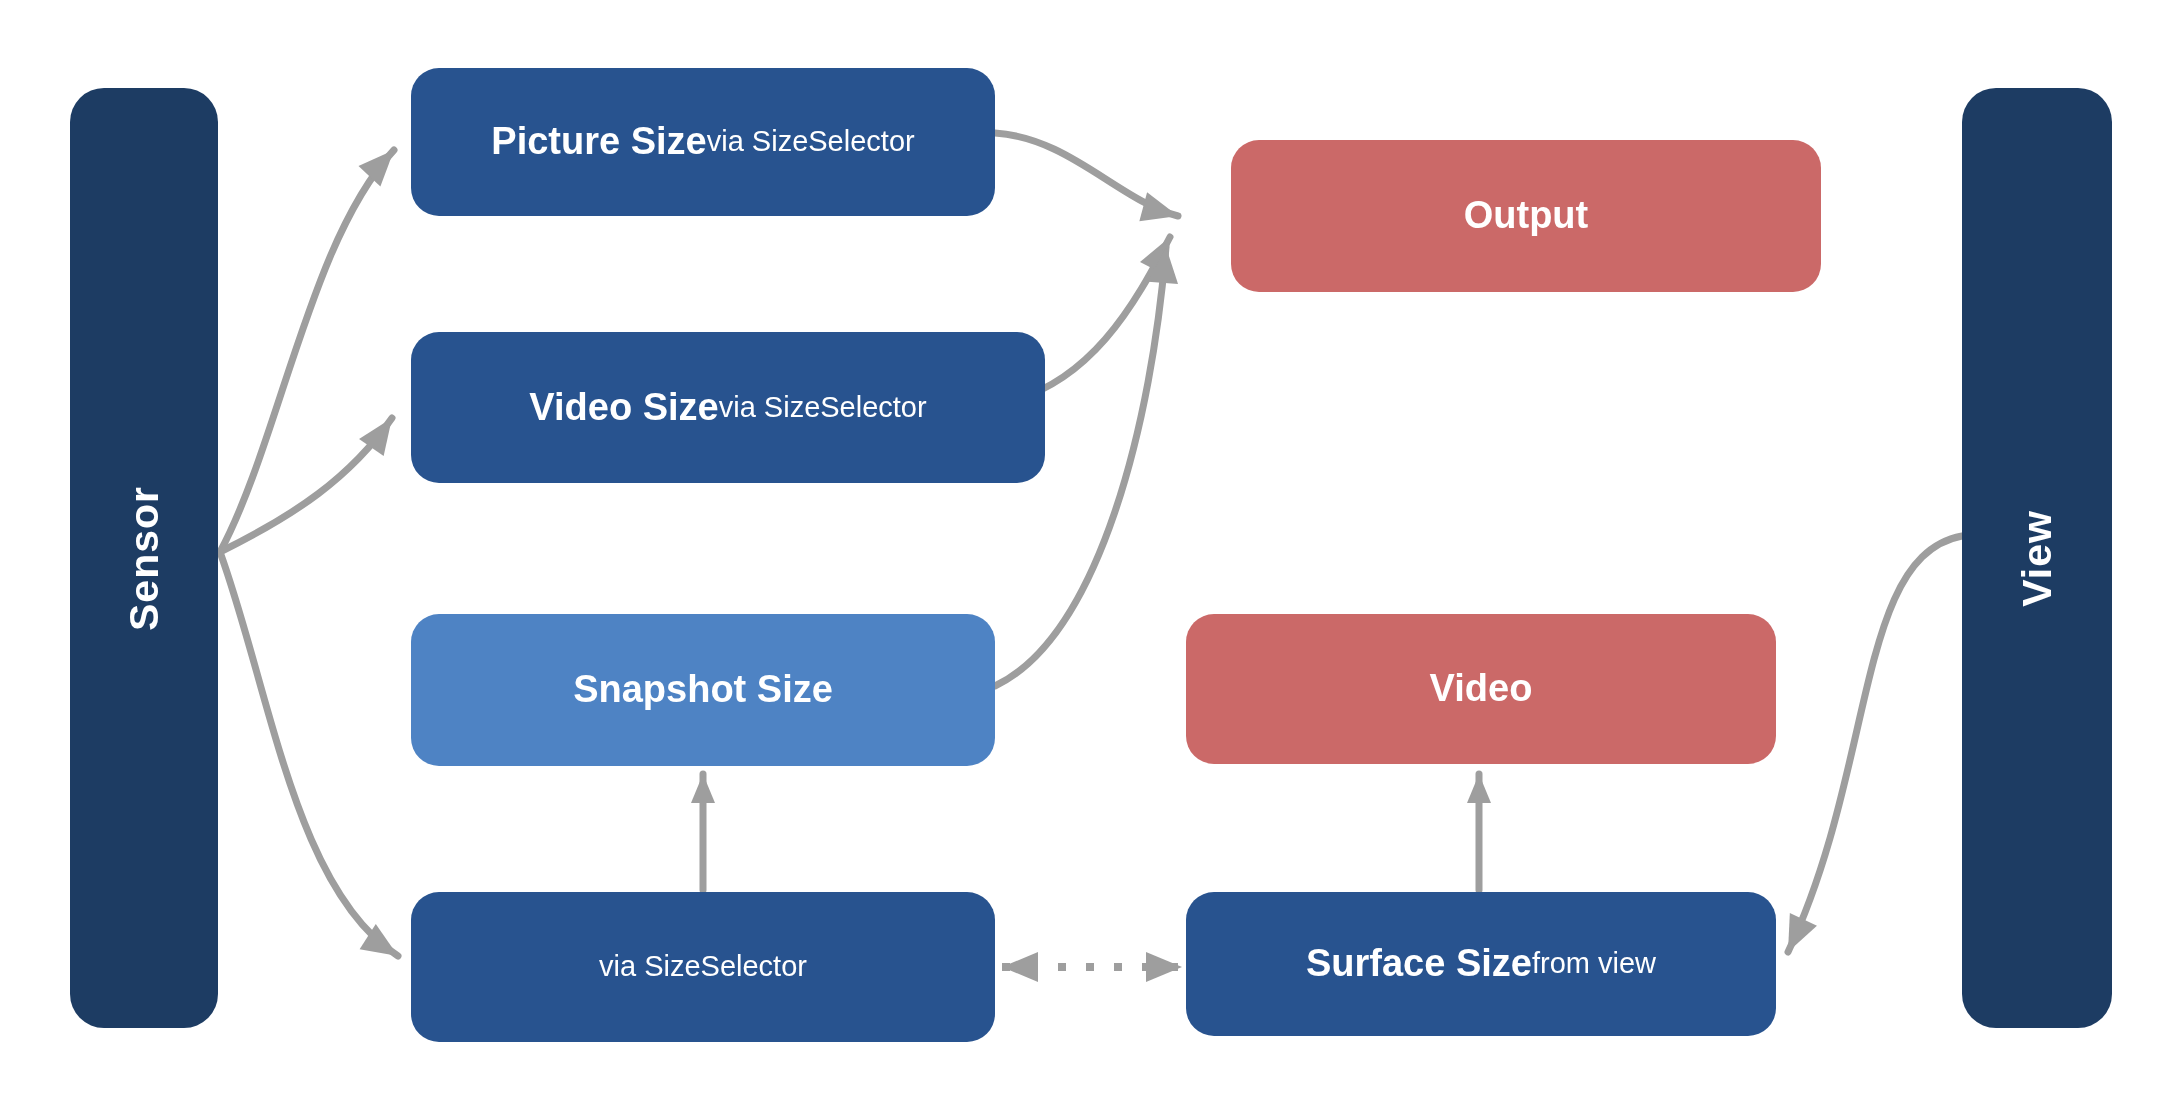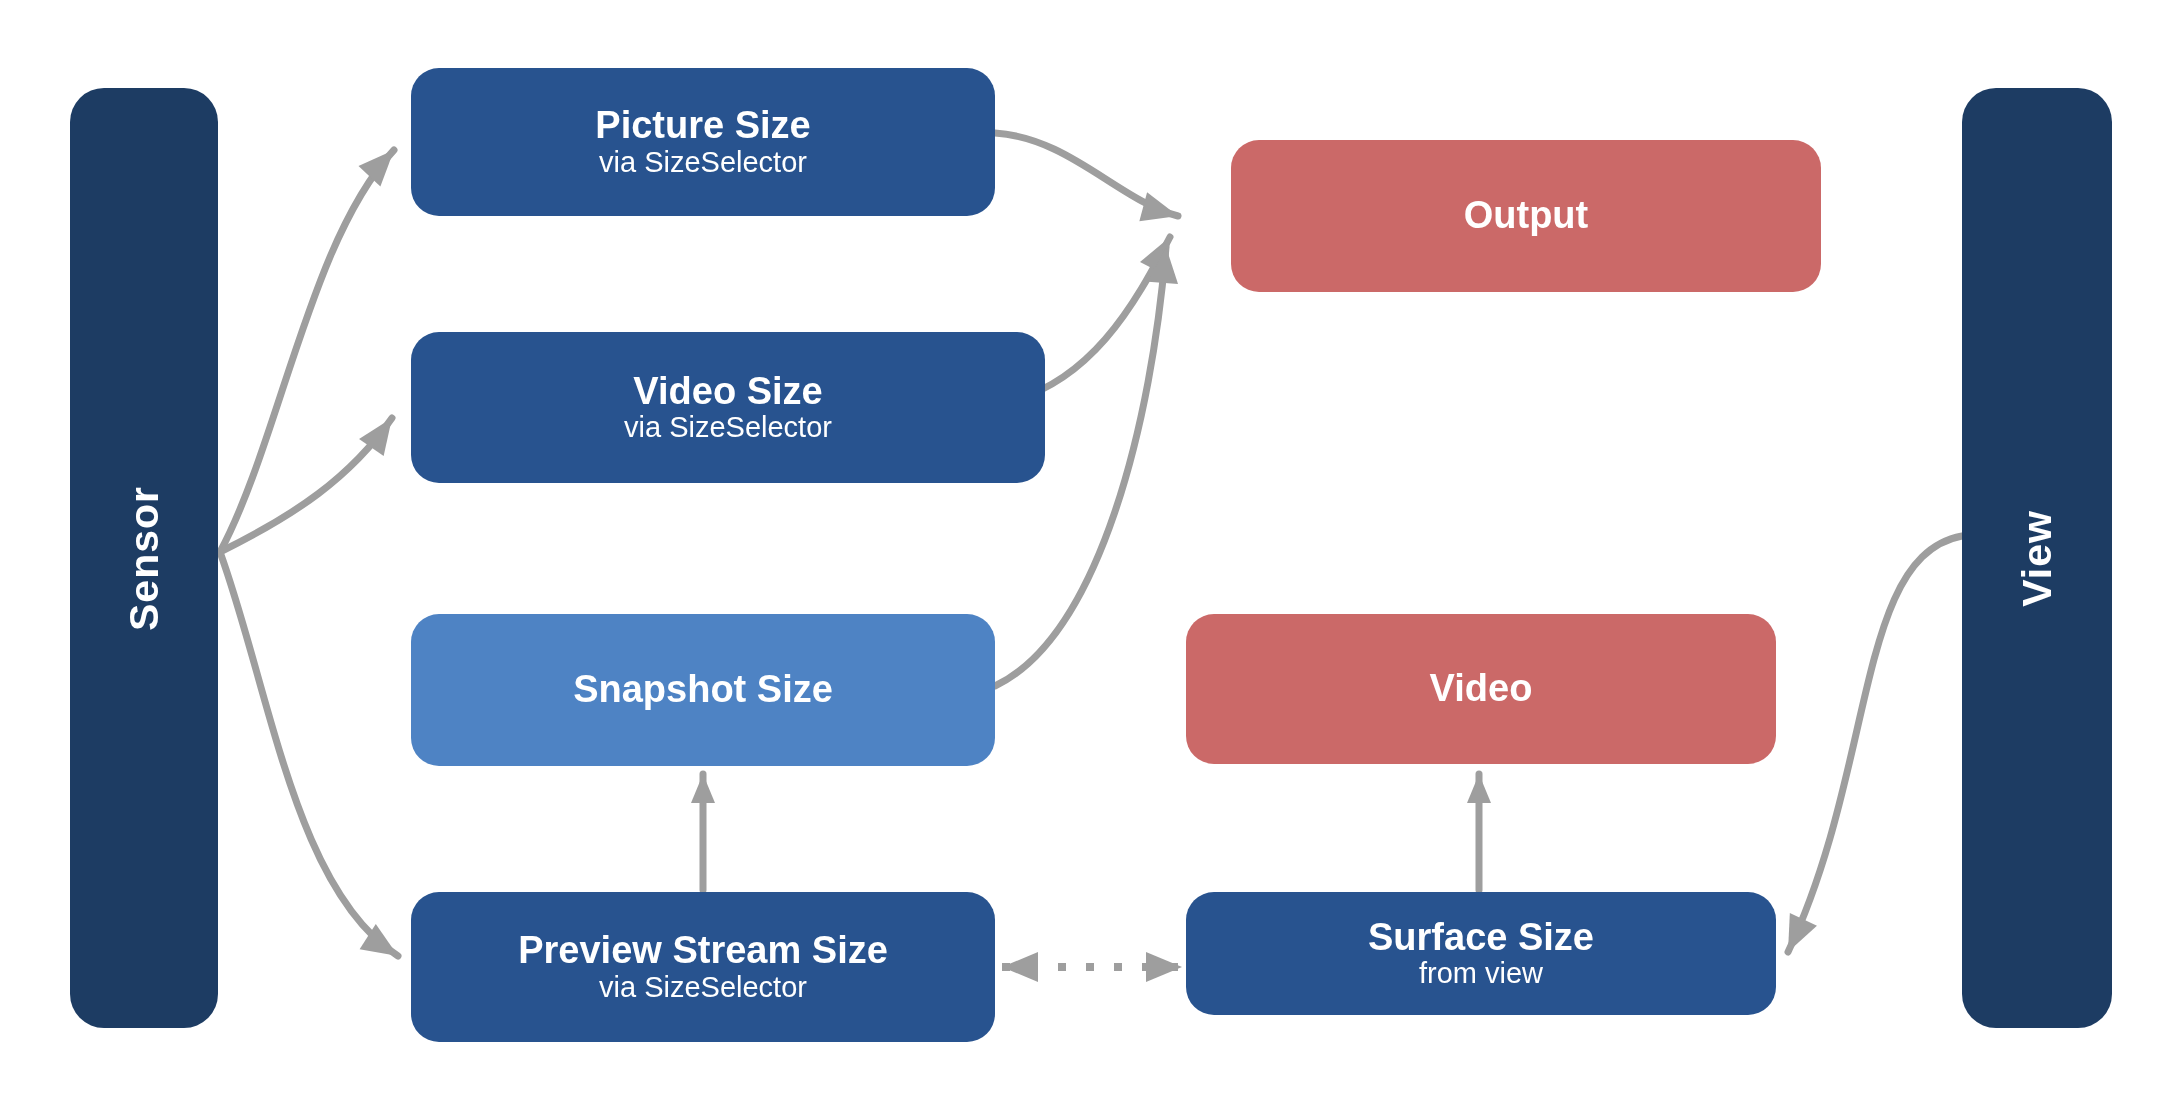--- a/index.html
+++ b/index.html
@@ -47,36 +47,36 @@
     color: var(--text);
     font-size: 41px;
     font-weight: bold;
     letter-spacing: 1px;
     white-space: nowrap;
   }
   .node {
     position: absolute;
     border-radius: 28px;
     display: flex;
-    flex-direction: column;
+    flex-direction: row;
     align-items: center;
     justify-content: center;
     gap: 0;
     color: var(--text);
     text-align: center;
   }
   .node-title { font-size: 38px; font-weight: bold; line-height: 1.1; }
   .node-sub   { font-size: 29px; font-weight: normal; line-height: 1.1; }
   .n-picture  { left: 411px;  top: 68px;  width: 584px; height: 148px; background: var(--node_blue); }
   .n-video    { left: 411px;  top: 332px; width: 634px; height: 151px; background: var(--node_blue); }
   .n-snapshot { left: 411px;  top: 614px; width: 584px; height: 152px; background: var(--node_light_blue); }
   .n-preview  { left: 411px;  top: 892px; width: 584px; height: 150px; background: var(--node_blue); }
   .n-output   { left: 1186px; top: 140px; width: 590px; height: 152px; background: var(--node_red); margin-left: 45px; }
   .n-screen   { left: 1186px; top: 614px; width: 590px; height: 150px; background: var(--node_red); }
-  .n-surface  { left: 1186px; top: 892px; width: 590px; height: 123px; background: var(--node_blue); }
+  .n-surface  { left: 1186px; top: 892px; width: 590px; height: 144px; background: var(--node_blue); }
   .edge { stroke: var(--arrow); fill: none; stroke-linecap: round; }
   .edge.curve    { stroke-width: 7px; }
   .edge.straight { stroke-width: 7px; }
   .edge.dotted   { stroke-width: 8px; stroke-dasharray: 8 20; stroke-linecap: butt; }
 </style>
 </head>
 <body>
 
 <div class="canvas">
 
@@ -122,21 +122,20 @@
   <div class="node n-video">
     <div class="node-title">Video Size</div>
     <div class="node-sub">via SizeSelector</div>
   </div>
 
   <div class="node n-snapshot">
     <div class="node-title">Snapshot Size</div>
   </div>
 
   <div class="node n-preview">
-    <div class="node-title">Preview Stream Size</div>
     <div class="node-sub">via SizeSelector</div>
   </div>
 
   <div class="node n-output">
     <div class="node-title">Output</div>
   </div>
 
   <div class="node n-screen">
     <div class="node-title">Video</div>
   </div>

